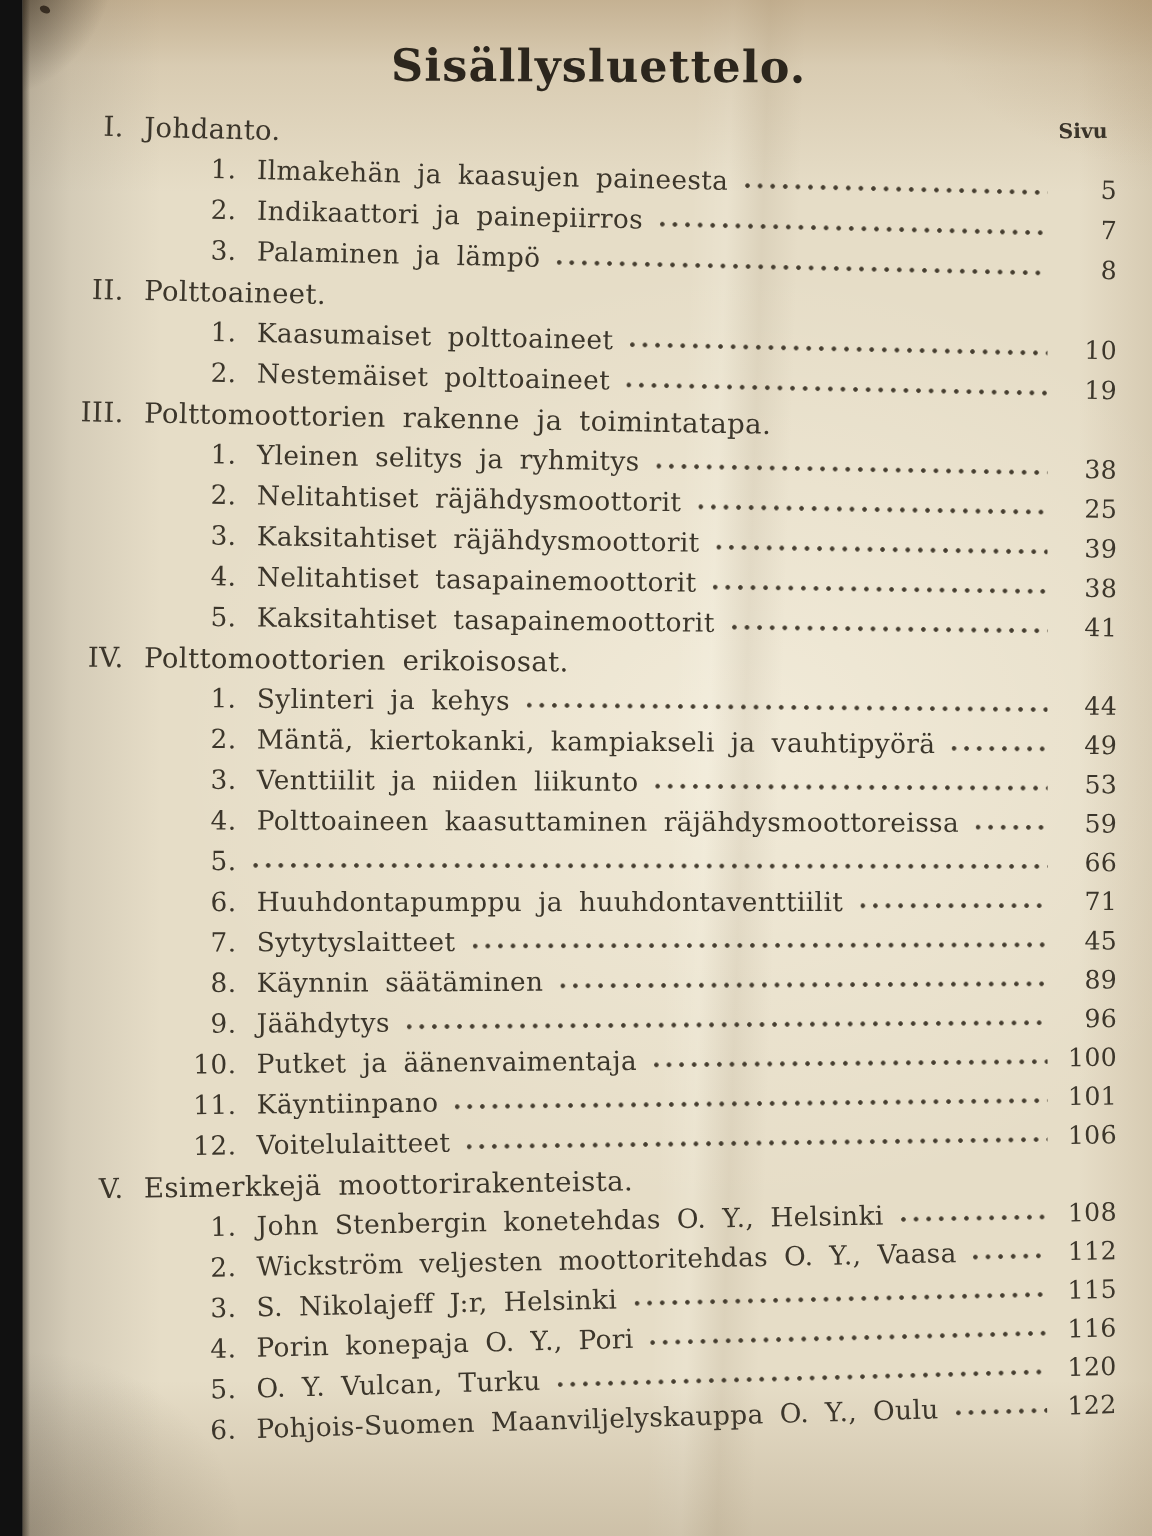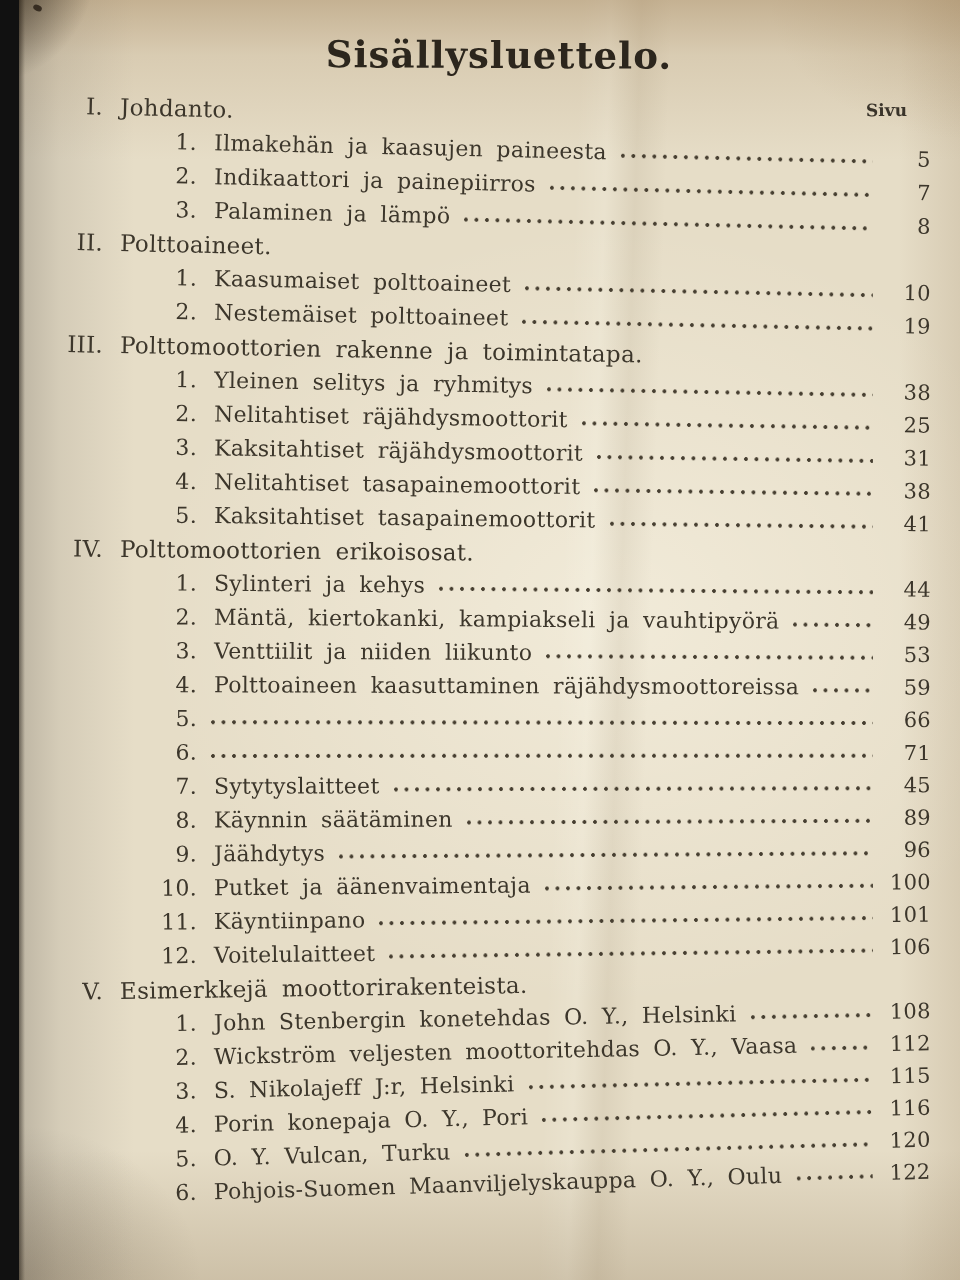--- a/index.html
+++ b/index.html
@@ -24,21 +24,21 @@
     margin-left: 19px;
   }
   .page-title{
     position:absolute;top:33px;left:0;width:100%;
     text-align:center;
     font-size:37px;font-weight:700;letter-spacing:1px;
     color:#2c261d;
     transform:rotate(0.25deg);
   }
   .sivu-label{
-    position:absolute;top:100px;right:72px;
+    position:absolute;top:100px;right:56px;
     font-size:17px;font-weight:700;color:#3a342a;
     transform:rotate(-0.5deg);
   }
   .toc{
     position:absolute;top:94px;left:40px;right:48px;
   }
   .row{
     display:flex;align-items:baseline;
     height:34px;
     font-size:22px;
@@ -132,21 +132,21 @@
       <div class="row item-row" style="transform: rotate(0.9deg);">
         <span class="item-no">2.</span>
         <span class="item-label">Nelitahtiset räjähdysmoottorit</span>
         <span class="leader"></span>
         <span class="pageno">25</span>
       </div>
       <div class="row item-row" style="transform: rotate(0.83deg);">
         <span class="item-no">3.</span>
         <span class="item-label">Kaksitahtiset räjähdysmoottorit</span>
         <span class="leader"></span>
-        <span class="pageno">31</span>
+        <span class="pageno">39</span>
       </div>
       <div class="row item-row" style="transform: rotate(0.75deg);">
         <span class="item-no">4.</span>
         <span class="item-label">Nelitahtiset tasapainemoottorit</span>
         <span class="leader"></span>
         <span class="pageno">38</span>
       </div>
       <div class="row item-row" style="transform: rotate(0.66deg);">
         <span class="item-no">5.</span>
         <span class="item-label">Kaksitahtiset tasapainemoottorit</span>
@@ -182,20 +182,21 @@
         <span class="leader"></span>
         <span class="pageno">59</span>
       </div>
       <div class="row item-row" style="transform: rotate(0.08deg);">
         <span class="item-no">5.</span>
         <span class="leader"></span>
         <span class="pageno">66</span>
       </div>
       <div class="row item-row" style="transform: rotate(-0.02deg);">
         <span class="item-no">6.</span>
+        <span class="item-label">Huuhdontapumppu ja huuhdontaventtiilit</span>
         <span class="leader"></span>
         <span class="pageno">71</span>
       </div>
       <div class="row item-row" style="transform: rotate(-0.13deg);">
         <span class="item-no">7.</span>
         <span class="item-label">Sytytyslaitteet</span>
         <span class="leader"></span>
         <span class="pageno">45</span>
       </div>
       <div class="row item-row" style="transform: rotate(-0.24deg);">

